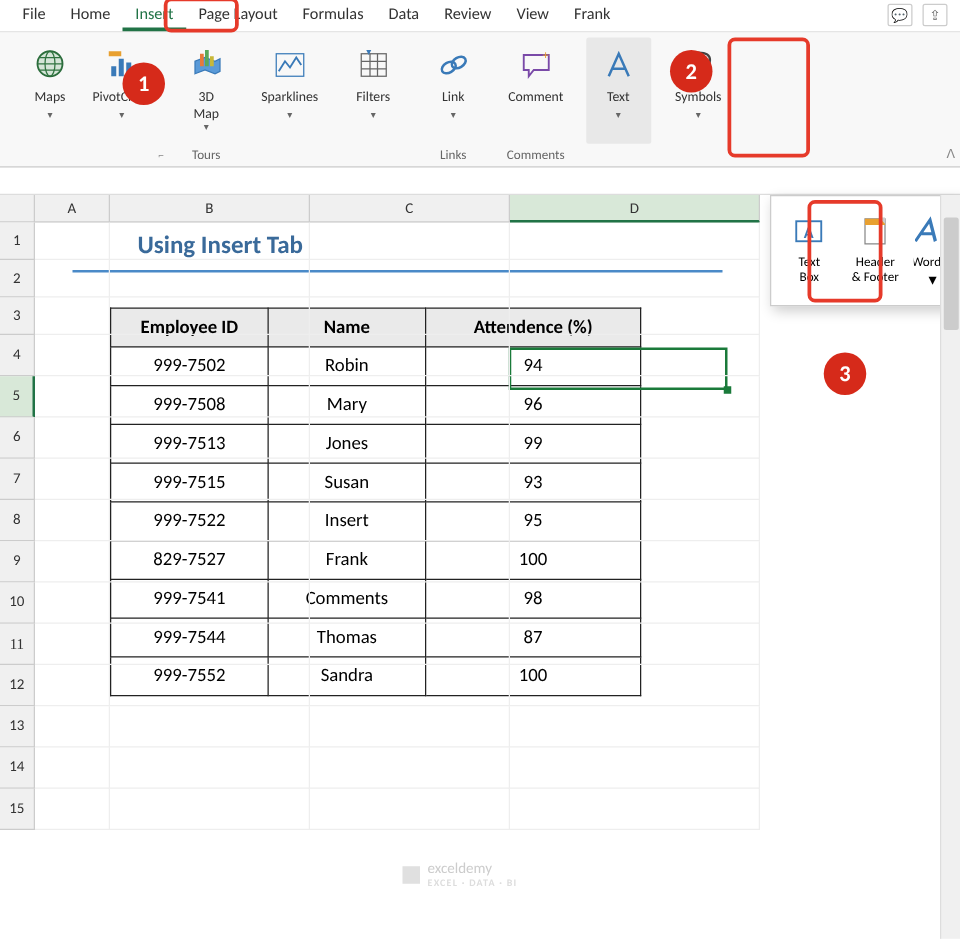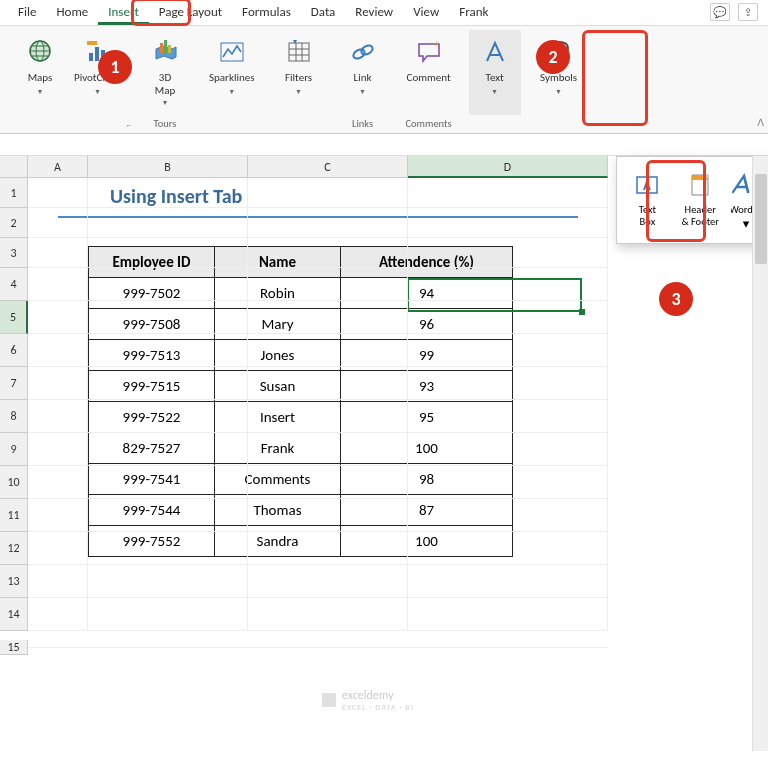--- a/index.html
+++ b/index.html
@@ -361,21 +361,21 @@
       <div class="cell" style="width: 160px;"></div>
       <div class="cell" style="width: 200px;"></div>
     </div>
     <div class="row" style="height: 33px;">
       <div class="rowh">10</div>
       <div class="cell" style="width: 60px;"></div>
       <div class="cell" style="width: 160px;"></div>
       <div class="cell" style="width: 160px;"></div>
       <div class="cell" style="width: 200px;"></div>
     </div>
-    <div class="row" style="height: 33px;">
+    <div class="row" style="height: 33px; font-family: Liberation Serif, serif;">
       <div class="rowh">11</div>
       <div class="cell" style="width: 60px;"></div>
       <div class="cell" style="width: 160px;"></div>
       <div class="cell" style="width: 160px;"></div>
       <div class="cell" style="width: 200px;"></div>
     </div>
     <div class="row" style="height: 33px;">
       <div class="rowh">12</div>
       <div class="cell" style="width: 60px;"></div>
       <div class="cell" style="width: 160px;"></div>
@@ -389,21 +389,21 @@
       <div class="cell" style="width: 160px;"></div>
       <div class="cell" style="width: 200px;"></div>
     </div>
     <div class="row" style="height: 33px;">
       <div class="rowh">14</div>
       <div class="cell" style="width: 60px;"></div>
       <div class="cell" style="width: 160px;"></div>
       <div class="cell" style="width: 160px;"></div>
       <div class="cell" style="width: 200px;"></div>
     </div>
-    <div class="row" style="height: 33px; align-items: center;">
+    <div class="row" style="height: 33px;">
       <div class="rowh">15</div>
       <div class="cell" style="width: 60px;"></div>
       <div class="cell" style="width: 160px;"></div>
       <div class="cell" style="width: 160px;"></div>
       <div class="cell" style="width: 200px;"></div>
     </div>
   </div>
 
 <div class="text-popup">
   <div class="popup-btn">

